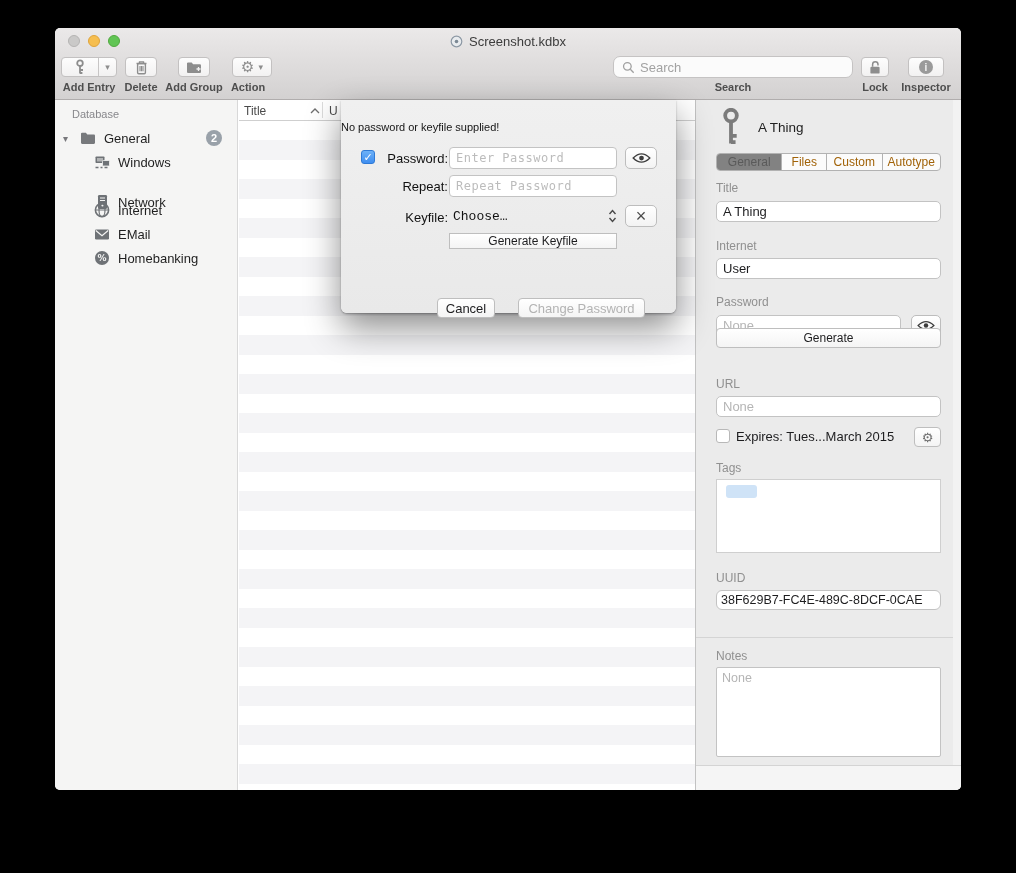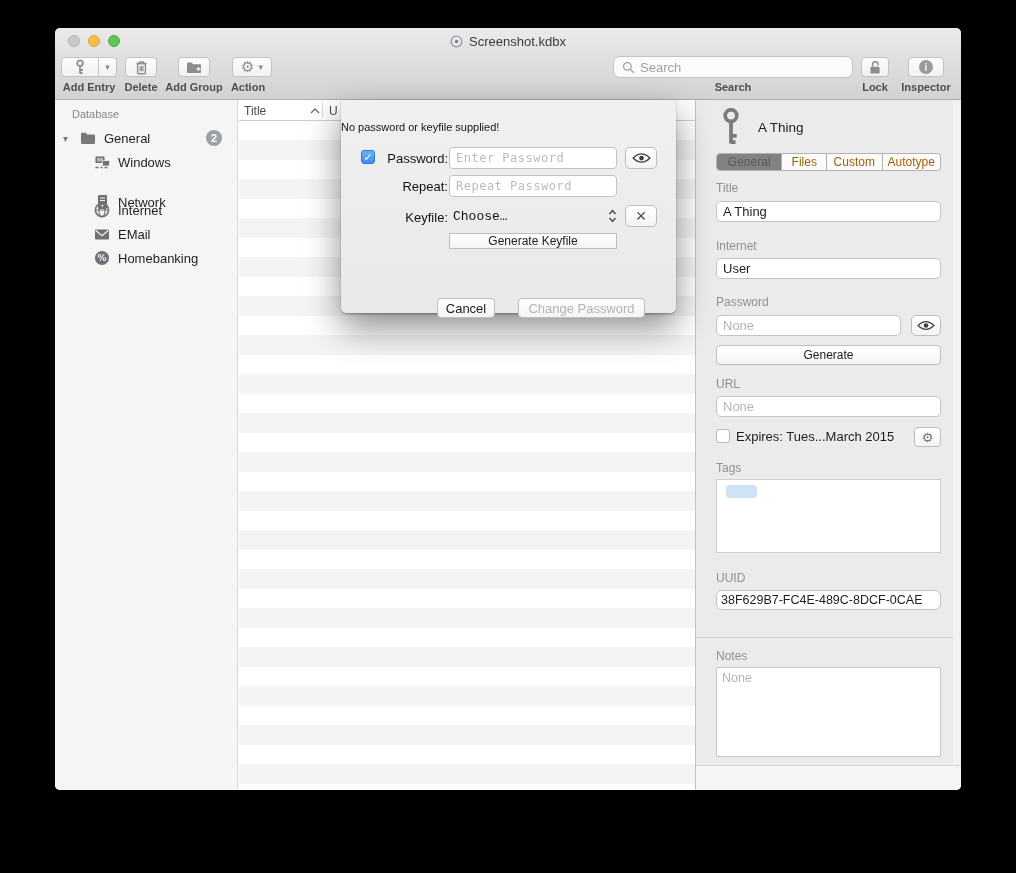--- a/index.html
+++ b/index.html
@@ -273,21 +273,21 @@
 
         <div class="insp-label" style="left:20px; top:195px;">Password</div>
         <input class="tf abs" style="left: 20px; top: 215px; width: 185px; height: 21px;" placeholder="None">
         <div class="eye-btn abs" style="left:215px; top:215px; width:30px; height:21px;">
           <svg width="18" height="11" viewBox="0 0 24 14">
             <path d="M1.5 7 Q12 -3.5 22.5 7 Q12 17.5 1.5 7 Z" fill="none" stroke="#3d3d3d" stroke-width="1.7"></path>
             <circle cx="12" cy="7" r="3" fill="#3d3d3d"></circle>
           </svg>
         </div>
 
-        <div class="btn abs" style="left:20px; top:245px; width:225px; height:20px;">Generate</div>
+        <div class="btn abs" style="left:20px; top:228px; width:225px; height:20px;">Generate</div>
 
         <div class="insp-label" style="left:20px; top:277px;">URL</div>
         <input class="tf abs" style="left: 20px; top: 296px; width: 225px; height: 21px;" placeholder="None">
 
         <div class="cb abs" style="left:20px; top:329px;"></div>
         <div class="abs" style="left:40px; top:329px; font-size:13px; color:#1d1d1f;">Expires: Tues...March 2015</div>
         <div class="btn abs" style="left:218px; top:327px; width:27px; height:20px;">
           <span class="gear-glyph" style="font-size:13px;">⚙</span>
         </div>
 

